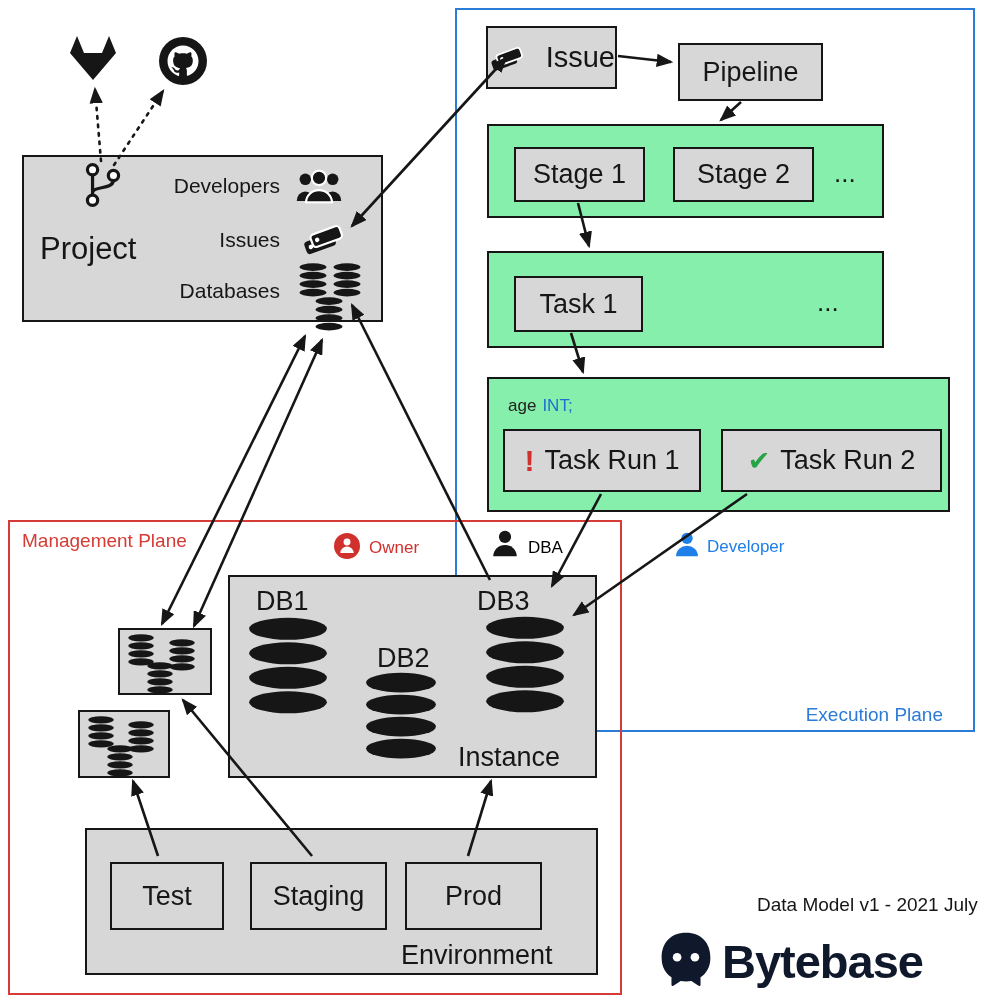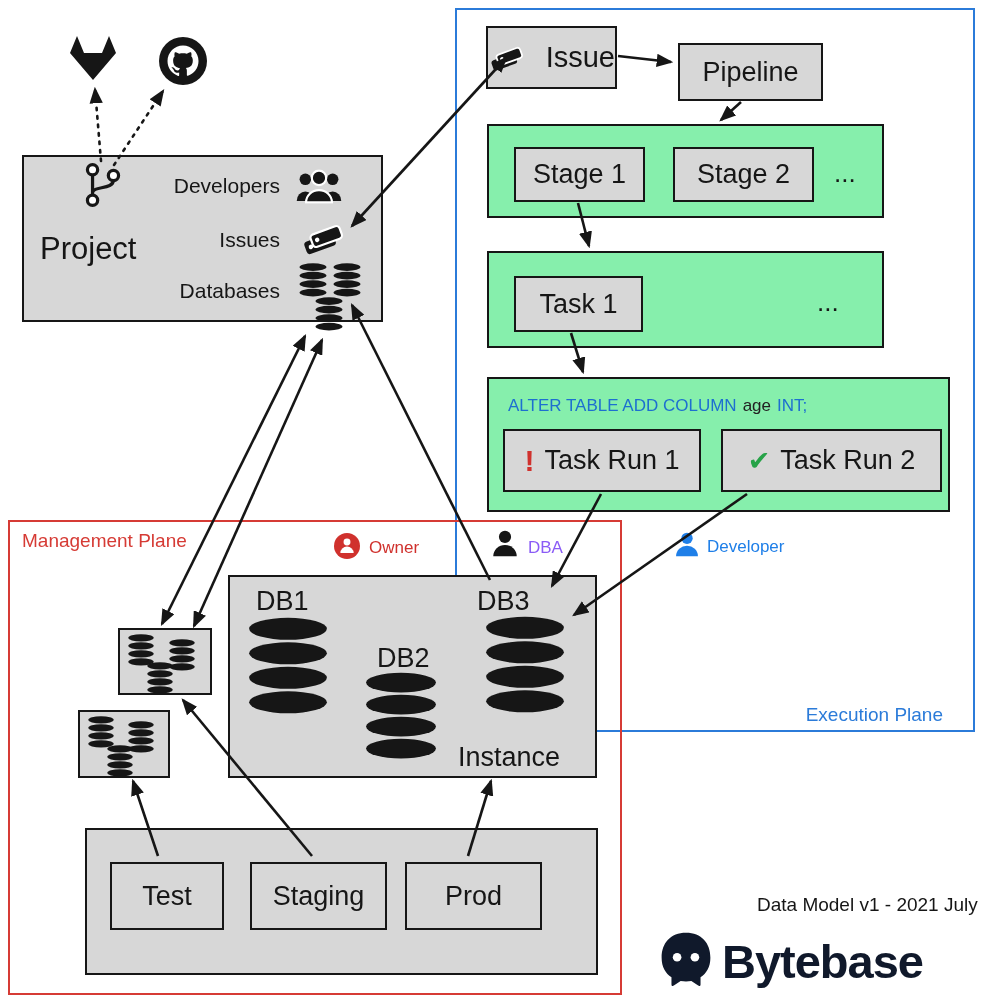--- a/index.html
+++ b/index.html
@@ -137,21 +137,20 @@
 
   <div class="panel" style="left:487px;top:251px;width:397px;height:97px">
     <div class="node" style="left:25px;top:23px;width:129px;height:56px">
       <span>Task 1</span>
     </div>
     <div class="caption" style="left:328px;top:34px;font-size:26px">...</div>
   </div>
 
   <div class="panel" style="left:487px;top:377px;width:463px;height:135px">
     <div style="position:absolute;left:19px;top:17px;display:flex;gap:6px;font-size:17px;color:#1d6fd0">
-      <span>ALTER TABLE ADD COLUMN</span>
       <span style="color:#222">age</span>
       <span>INT;</span>
     </div>
     <div class="node" style="left:14px;top:50px;width:198px;height:63px;gap:10px">
       <span style="color:#d0312d;font-weight:bold;font-size:30px">!</span>
       <span>Task Run 1</span>
     </div>
     <div class="node" style="left:232px;top:50px;width:221px;height:63px;gap:10px">
       <span style="color:#27a348;font-weight:bold;font-size:27px">✔</span>
       <span>Task Run 2</span>
@@ -160,21 +159,21 @@
 
   <svg class="abs" style="left:333px;top:532px" width="28" height="28" viewBox="0 0 28 28">
     <circle cx="14" cy="14" r="13" fill="#d0312d"></circle>
     <use href="#sym-bust" x="5.5" y="5" width="17" height="17" fill="#fff"></use>
   </svg>
   <div class="caption" style="left:369px;top:538px;color:#d0312d;font-size:17px">Owner</div>
 
   <svg class="abs" style="left:490px;top:528px" width="30" height="30" viewBox="0 0 32 32">
     <use href="#sym-bust" width="32" height="32" fill="#161616"></use>
   </svg>
-  <div class="caption" style="left:528px;top:538px;color:#8b5cf6;font-size:17px">DBA</div>
+  <div class="caption" style="left:528px;top:538px;color:#000000;font-size:17px">DBA</div>
 
   <svg class="abs" style="left:673px;top:530px" width="28" height="28" viewBox="0 0 32 32">
     <use href="#sym-bust" width="32" height="32" fill="#1f7fe8"></use>
   </svg>
   <div class="caption" style="left:707px;top:537px;color:#1f7fe8;font-size:17px">Developer</div>
 
   <div class="node" style="left:228px;top:575px;width:369px;height:203px">
     <div class="caption" style="left:26px;top:9px;font-size:27px">DB1</div>
     <svg style="position:absolute;left:14px;top:40px" width="88" height="98" viewBox="0 0 100 116">
         <use href="#sym-db"></use>
@@ -216,20 +215,21 @@
   <div class="node" style="left:85px;top:828px;width:513px;height:147px">
     <div class="node" style="left:23px;top:32px;width:114px;height:68px">
       <span>Test</span>
     </div>
     <div class="node" style="left:163px;top:32px;width:137px;height:68px">
       <span>Staging</span>
     </div>
     <div class="node" style="left:318px;top:32px;width:137px;height:68px">
       <span>Prod</span>
     </div>
+    <div class="caption" style="left:314px;top:110px;font-size:27px">Environment</div>
   </div>
 
   <div class="caption" style="left:757px;top:894px;font-size:19px">Data Model v1 - 2021 July</div>
   <svg class="abs" style="left:656px;top:930px" width="60" height="60" viewBox="0 0 64 64">
       <use href="#sym-bytebase"></use>
     </svg>
   <div class="caption" style="left:722px;top:934px;font-size:47px;font-weight:800;letter-spacing:-1px;color:#10192b">Bytebase</div>
 
   <svg class="abs" style="left:0;top:0;z-index:10;pointer-events:none" width="1000" height="1000" viewBox="0 0 1000 1000">
     <defs>

